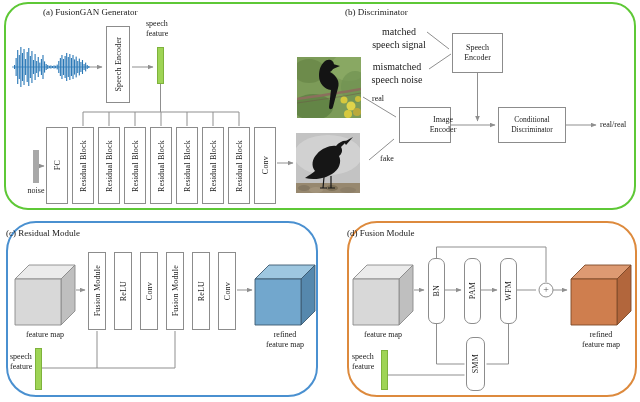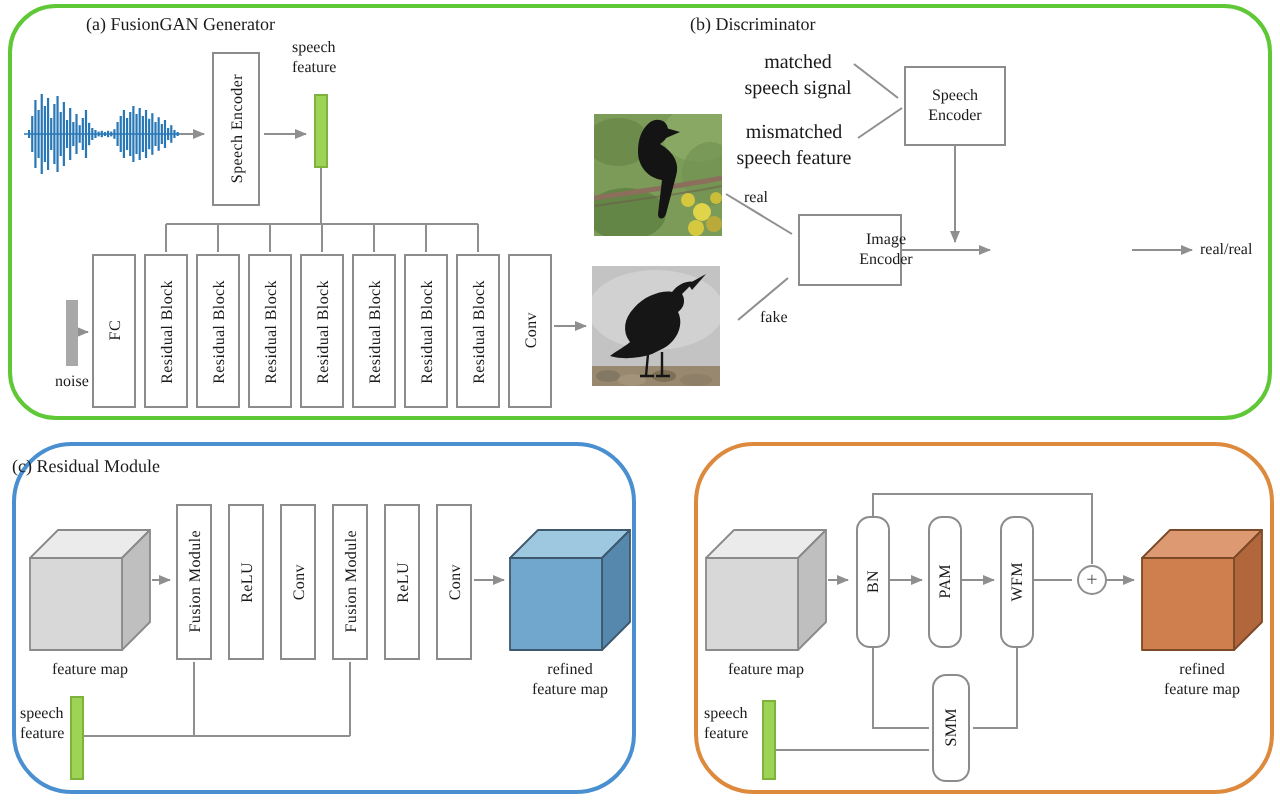--- a/index.html
+++ b/index.html
@@ -223,29 +223,31 @@
     <ellipse cx="36" cy="55" rx="6" ry="3" fill="#7d7057"></ellipse>
     <ellipse cx="52" cy="57" rx="8" ry="3" fill="#8d7f68"></ellipse>
     <path d="M40,13 C43,9 48,7 51,8 L45,14 C47,17 46,21 43,23 C46,29 43,37 36,41 L30,44 C24,46 16,47 9,45 C13,42 17,40 19,38 C15,33 16,26 21,21 C26,15 35,12 40,13 Z" fill="#161616"></path>
     <path d="M48,9 L57,4 L50,12 Z" fill="#161616"></path>
     <path d="M28,44 L27,55 M24,55 L31,55 M35,43 L35,55 M32,55 L39,55" stroke="#161616" stroke-width="1.2" fill="none"></path>
   </svg>
 
   <div class="lbl sm ml ctr" style="left:368px; top:25px; width:62px;">matched
 speech signal</div>
   <div class="lbl sm ml ctr" style="left:363px; top:60px; width:68px;">mismatched
-speech feature</div>
+speech noise</div>
 
   <div class="lbl" style="left:372px; top:78px;margin-top:16px;">real</div>
   <div class="lbl" style="left:380px; top:154px;">fake</div>
 
   <div class="box ml" style="left:452px; top:33px; width:51px; height:40px; font-size:8px; line-height:1.3;">Speech
 Encoder</div>
   <div class="box ml" style="left:399px; top:107px; width:52px; height:36px; font-size:8px; line-height:1.3;padding-left:36px;">Image
 Encoder</div>
+  <div class="box ml" style="left:498px; top:107px; width:68px; height:36px; font-size:7.5px; line-height:1.35;">Conditional
+Discriminator</div>
 
   <div class="lbl" style="left:600px; top:120px;">real/real</div>
 
   <div class="title" style="left:6px; top:228px; width:312px;">(c) Residual Module</div>
 
   <svg class="cube cube-gray" style="left:14px; top:256px;" width="62" height="70" viewBox="0 0 62 70">
     <polygon class="t" points="1,23 15,9 61,9 47,23"></polygon>
     <polygon class="s" points="47,23 61,9 61,55 47,69"></polygon>
     <polygon class="f" points="1,23 47,23 47,69 1,69"></polygon>
   </svg>
@@ -275,20 +277,21 @@
     <polygon class="s" points="47,23 61,9 61,55 47,69"></polygon>
     <polygon class="f" points="1,23 47,23 47,69 1,69"></polygon>
   </svg>
   <div class="lbl ml ctr" style="left:240px; top:330px; width:90px;">refined
 feature map</div>
 
   <div class="lbl ml" style="left:10px; top:352px;">speech
 feature</div>
   <div class="bar speech-bar" style="left:35px; top:348px; width:7px; height:42px;"></div>
 
+  <div class="title" style="left:347px; top:228px; width:290px;">(d) Fusion Module</div>
 
   <svg class="cube cube-gray" style="left:352px; top:256px;" width="62" height="70" viewBox="0 0 62 70">
     <polygon class="t" points="1,23 15,9 61,9 47,23"></polygon>
     <polygon class="s" points="47,23 61,9 61,55 47,69"></polygon>
     <polygon class="f" points="1,23 47,23 47,69 1,69"></polygon>
   </svg>
   <div class="lbl ctr" style="left:348px; top:330px; width:70px;">feature map</div>
 
   <div class="box v rounded" style="left:428px; top:258px; width:17px; height:66px;">
       <span>BN</span>

